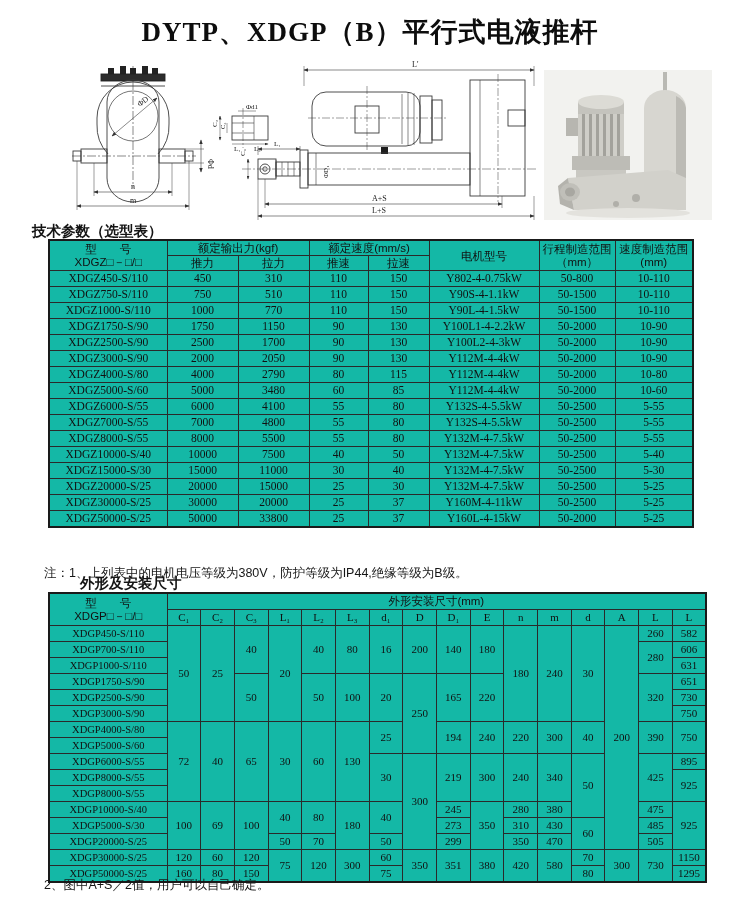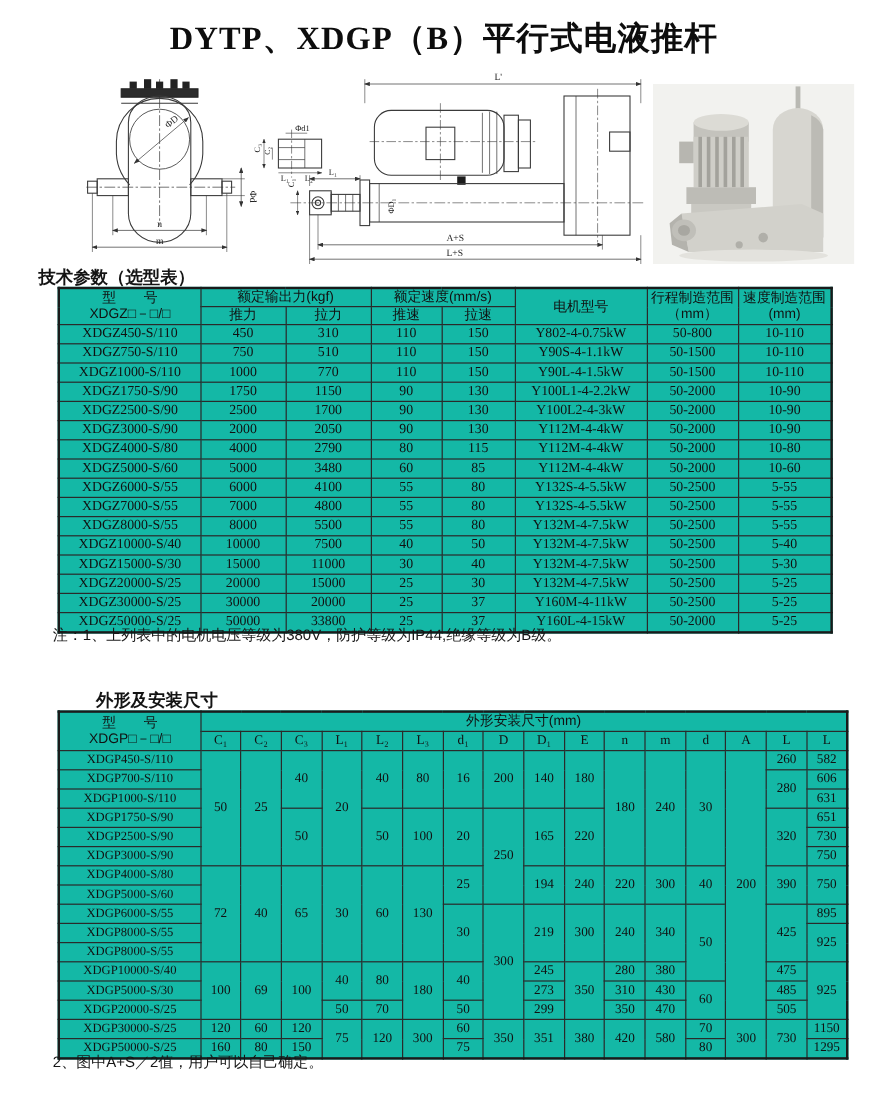--- a/index.html
+++ b/index.html
@@ -23,21 +23,21 @@
   #table2{left:48px;top:592px;width:657px;border:2px solid #1a1a1a;
           font-family:"Liberation Serif",serif;font-size:11px;}
   #table2 th{font-family:"Liberation Sans",sans-serif;font-size:11.5px;line-height:15px;}
   #table2 thead th.dimcol{font-family:"Liberation Serif",serif;font-size:11px;}
   #table2 tbody td{height:15px;line-height:15px;white-space:nowrap;}
   #table2 tbody td:first-child{font-size:10.5px;}
   .hdr2line{line-height:13px;}
   
   .notes{position:absolute;left:44px;width:668px;font-size:12.5px;line-height:17px;color:#161616;}
   #notes1{top:521px;}
-  #notes1 .note-line{padding-left:29px;}
+  #notes1 .note-line{padding-left:29px;margin-top:44px;}
   #notes1 .note-line.first{padding-left:0;}
   #notes2{top:877px;line-height:16px;}
   
   .draw{position:absolute;}
   svg text{font-family:"Liberation Serif",serif;fill:#222;}
   
   #photo{position:absolute;left:544px;top:70px;width:168px;height:150px;}
 </style>
 </head>
 <body>

